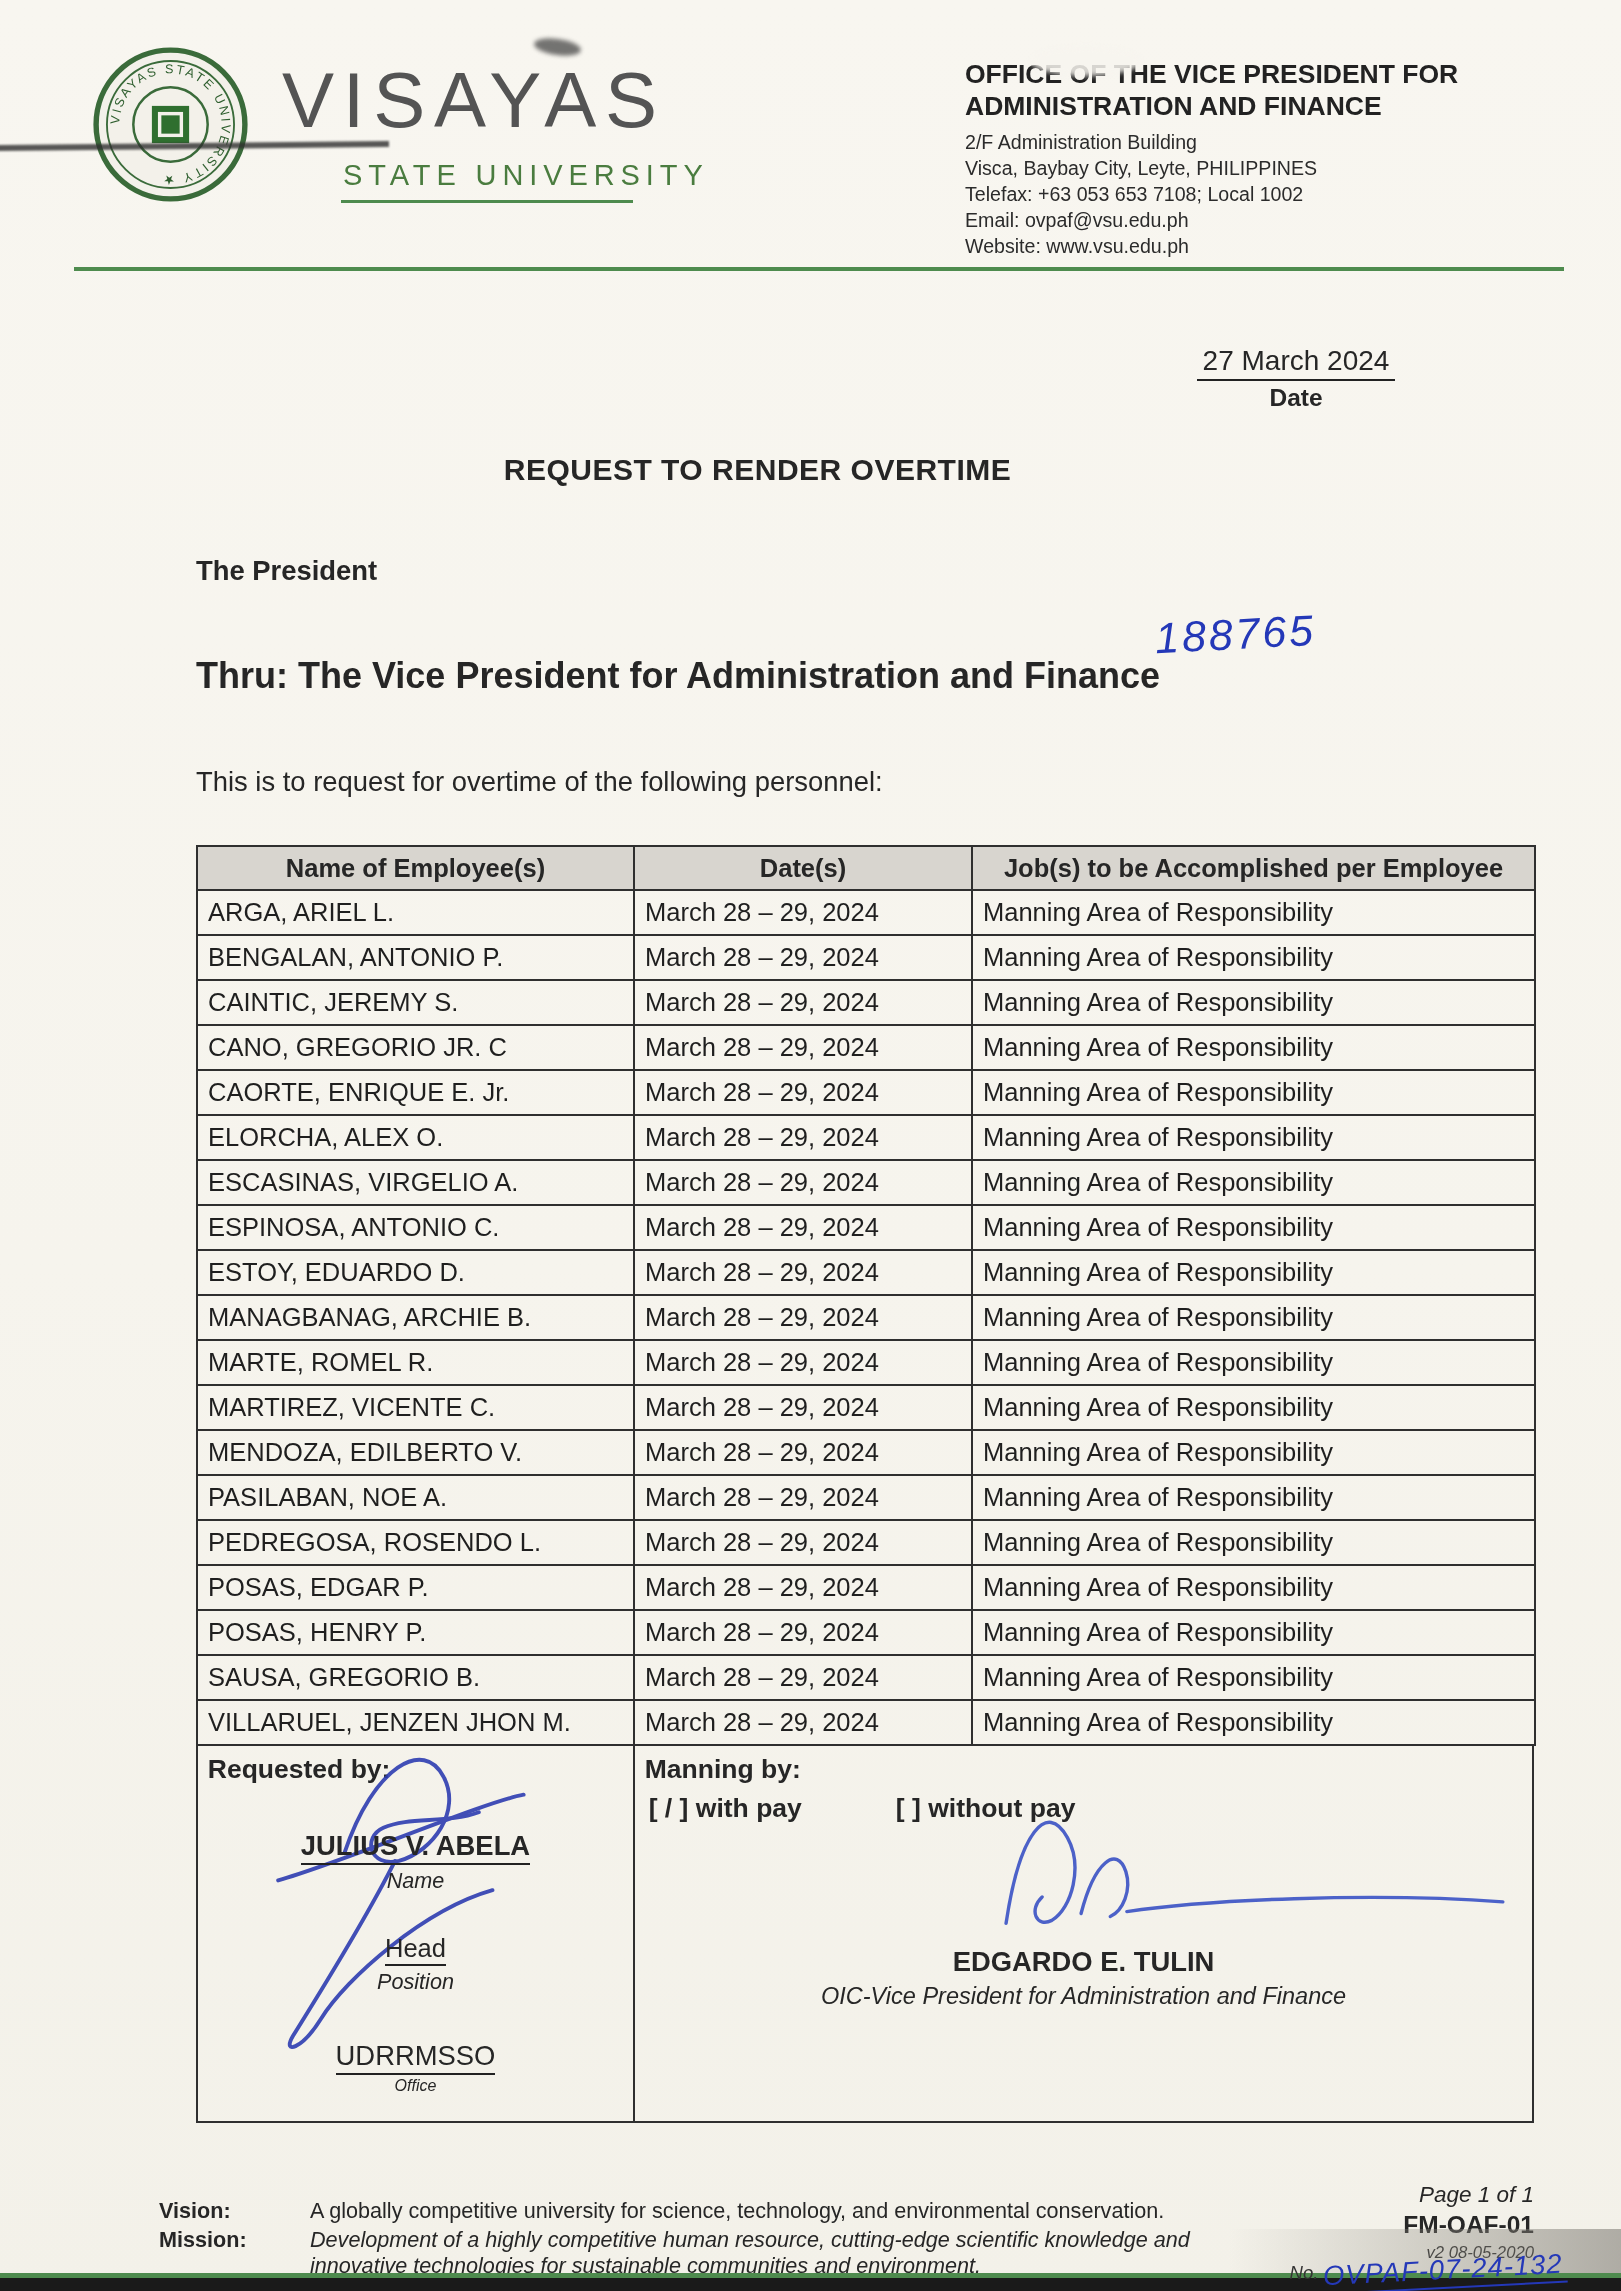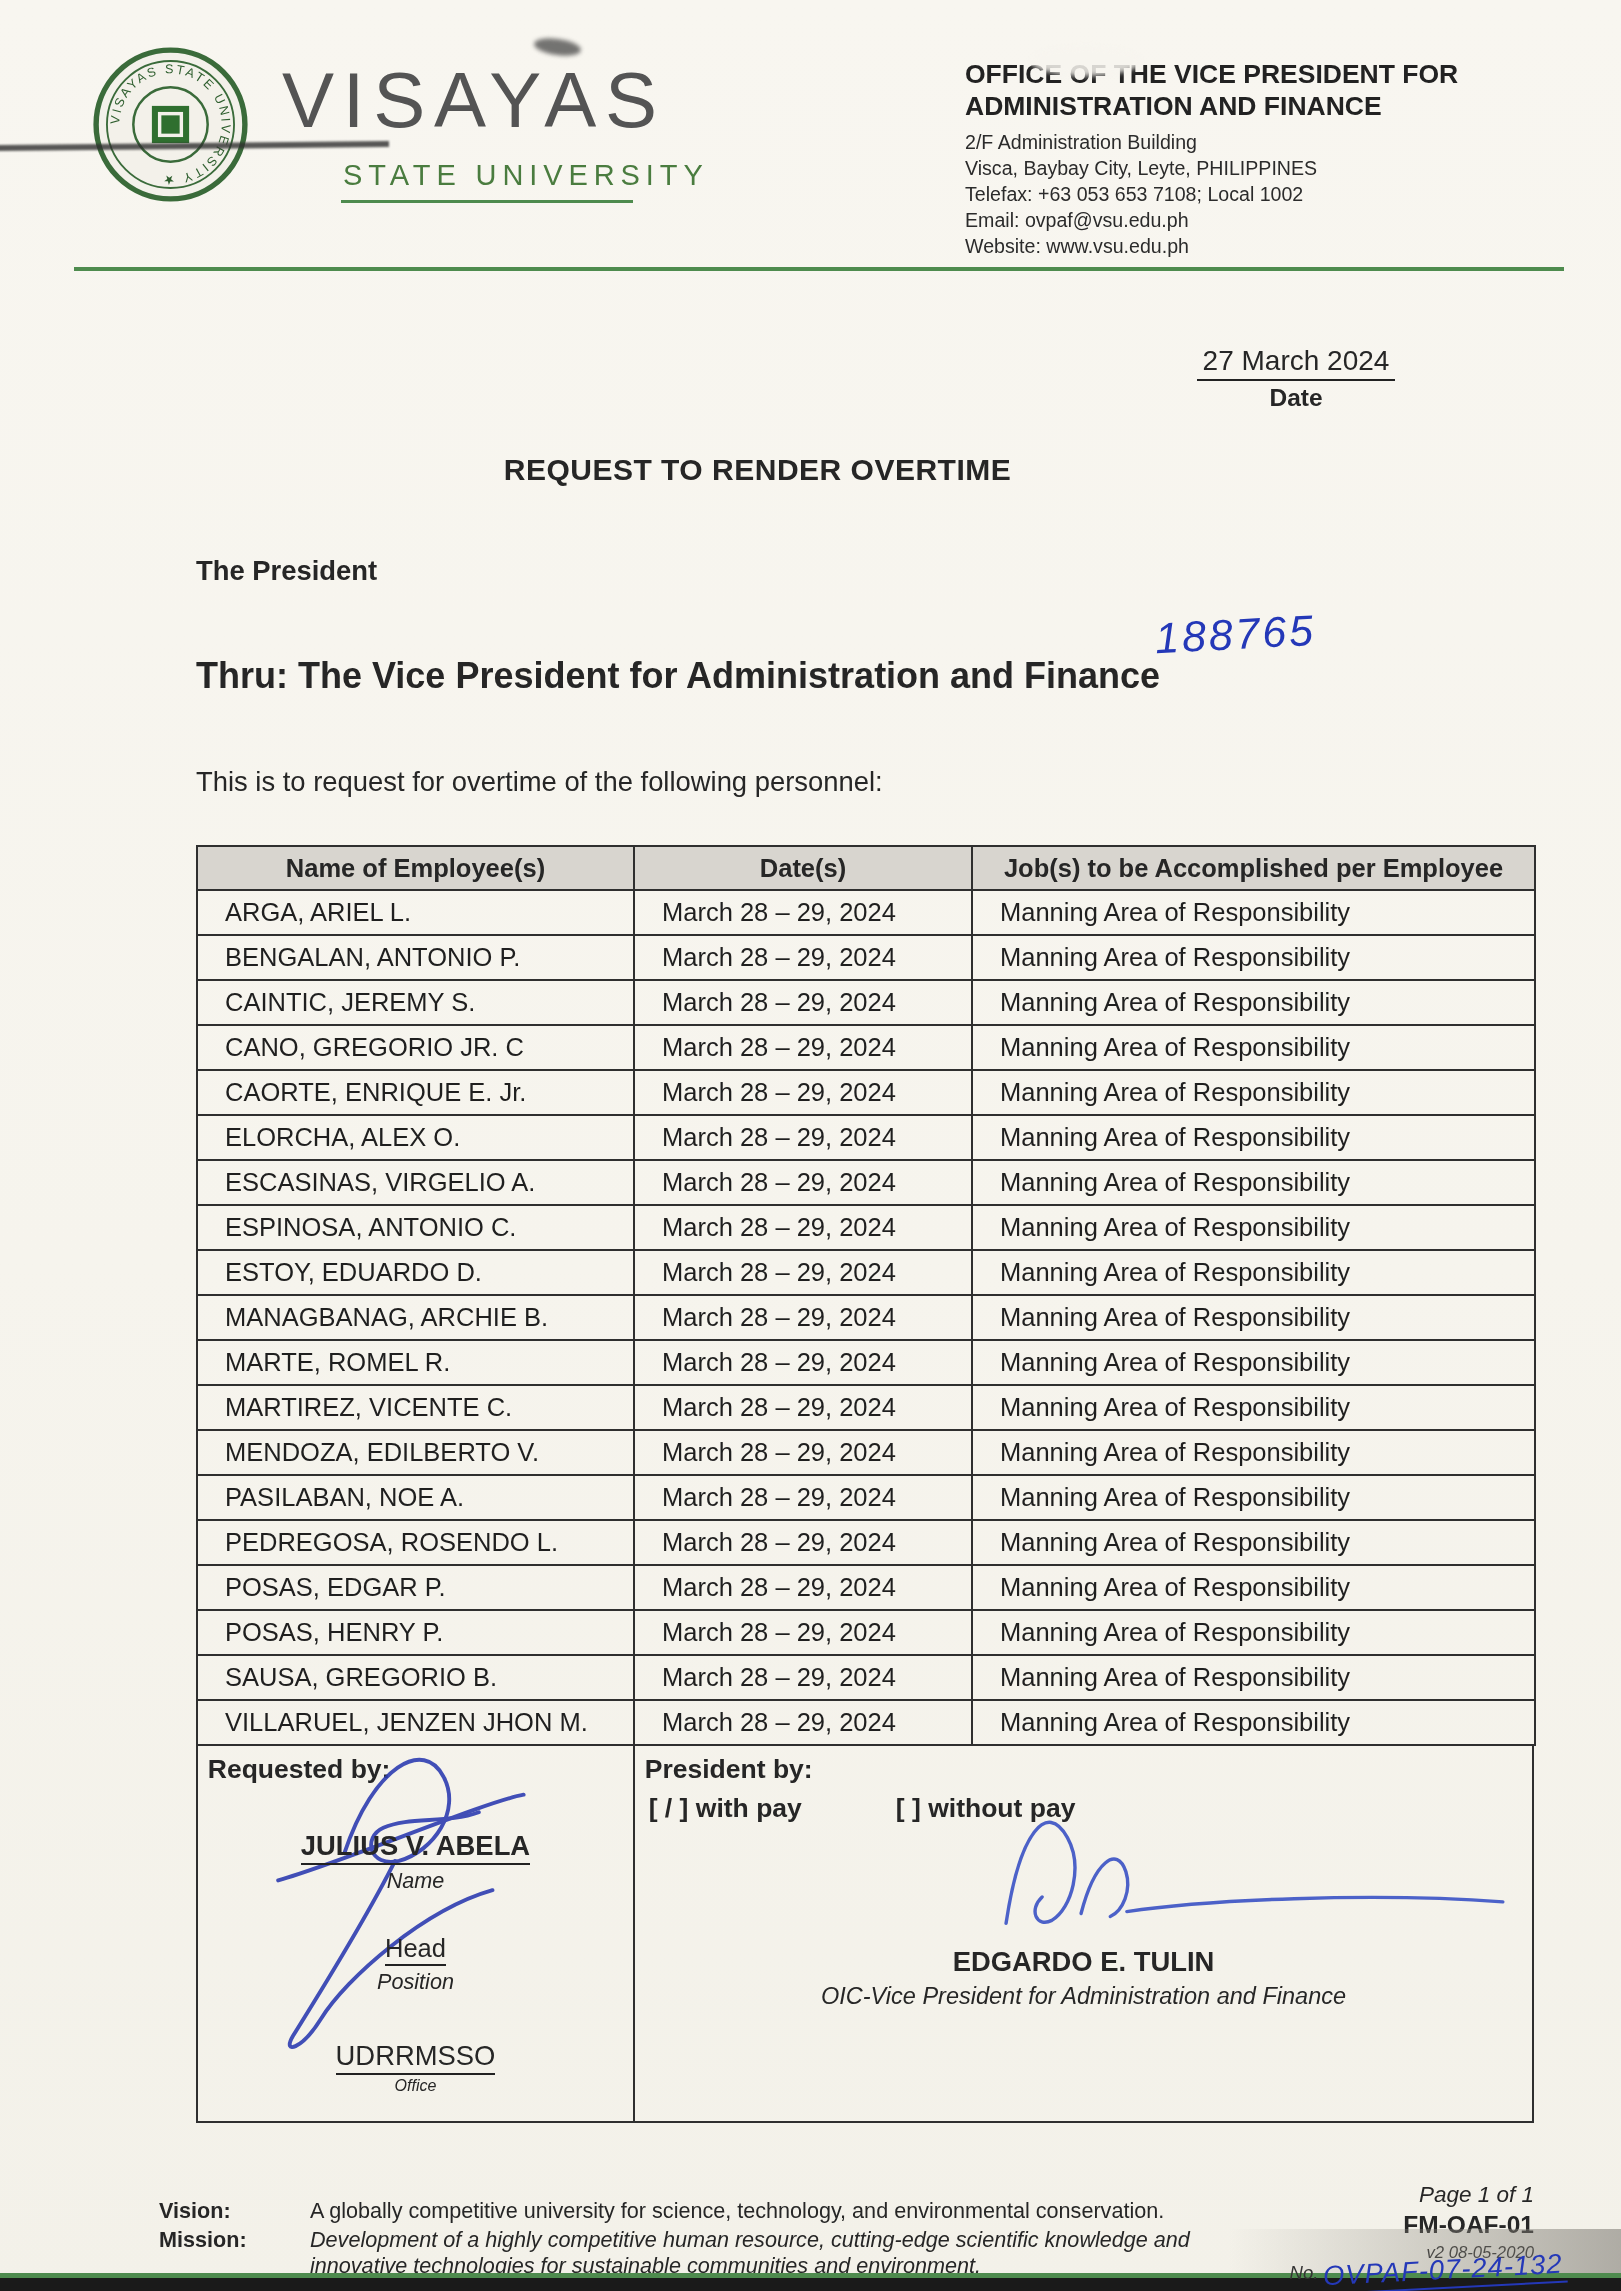--- a/index.html
+++ b/index.html
@@ -43,21 +43,21 @@
 
   .handwritten-ref { position:absolute; left:1155px; top:610px; font-size:43px; font-style:italic;
     color:#2438b8; letter-spacing:2.9px; transform:rotate(-3deg); }
 
   
   .content { position:absolute; left:196px; top:845px; width:1338px; }
   table.ot { width:100%; border-collapse:collapse; table-layout:fixed; }
   table.ot col.c-name { width:437px; } table.ot col.c-dates { width:338px; } table.ot col.c-job { width:563px; }
   table.ot th { background:#d8d5cf; border:2px solid #2f2f2f; font-size:25.5px; font-weight:bold;
     height:44px; text-align:center; }
-  table.ot td { border:2px solid #2f2f2f; font-size:25.5px; height:45px; padding:0 27px; color:#1f1f1f; }
+  table.ot td { border:2px solid #2f2f2f; font-size:25.5px; height:45px; padding:0 10px; color:#1f1f1f; }
   td.cell-dates { padding-left:15.7px; }
   td.cell-job { padding-left:17.6px; }
 
   .sig-block { display:flex; border:2px solid #2f2f2f; border-top:none; height:377px; margin-top:0; }
   .sig-left { width:437px; border-right:2px solid #2f2f2f; position:relative; }
   .sig-right { flex:1; position:relative; }
   .sig-caption { position:absolute; left:9.8px; top:7.8px; font-size:26.5px; font-weight:bold; }
   .abela-name { position:absolute; left:0; top:84px; width:100%; text-align:center; }
   .abela-name span { display:inline-block; font-size:27.4px; font-weight:bold; border-bottom:2px solid #222; padding-bottom:1px; }
   .lbl-name { position:absolute; left:0; top:122px; width:100%; text-align:center; font-size:21.6px; font-style:italic; }
@@ -292,21 +292,21 @@
         </svg>
         <div class="abela-name"><span>JULIUS V. ABELA</span></div>
         <div class="lbl-name">Name</div>
         <div class="abela-pos"><span>Head</span></div>
         <div class="lbl-pos">Position</div>
         <div class="abela-office"><span>UDRRMSSO</span></div>
         <div class="lbl-office">Office</div>
       </div>
 
       <div class="sig-right">
-        <div class="sig-caption">President by:</div>
+        <div class="sig-caption">Manning by:</div>
         <div class="pay-line">
           <span>[ / ] with pay</span><span class="gap"></span><span>[ ] without pay</span>
         </div>
         <svg class="sig-svg" viewBox="0 0 915 385">
           <g fill="none" stroke="#3a52c5" stroke-width="3.5" stroke-linecap="round" opacity="0.9">
             <path d="M 378 182 C 392 88, 420 56, 441 94 C 457 123, 446 166, 425 179 C 409 187, 401 168, 415 155"></path>
             <path d="M 455 172 C 469 118, 492 102, 501 129 C 507 148, 498 169, 485 175"></path>
             <path d="M 502 170 C 582 158, 752 150, 888 160"></path>
           </g>
         </svg>

